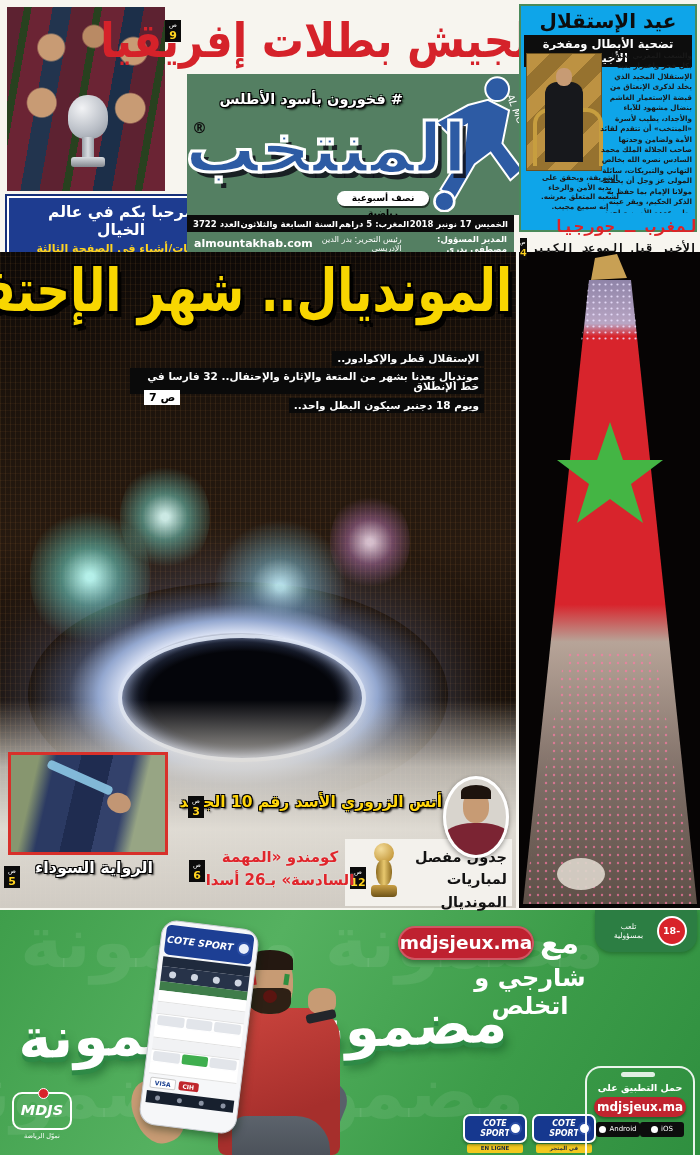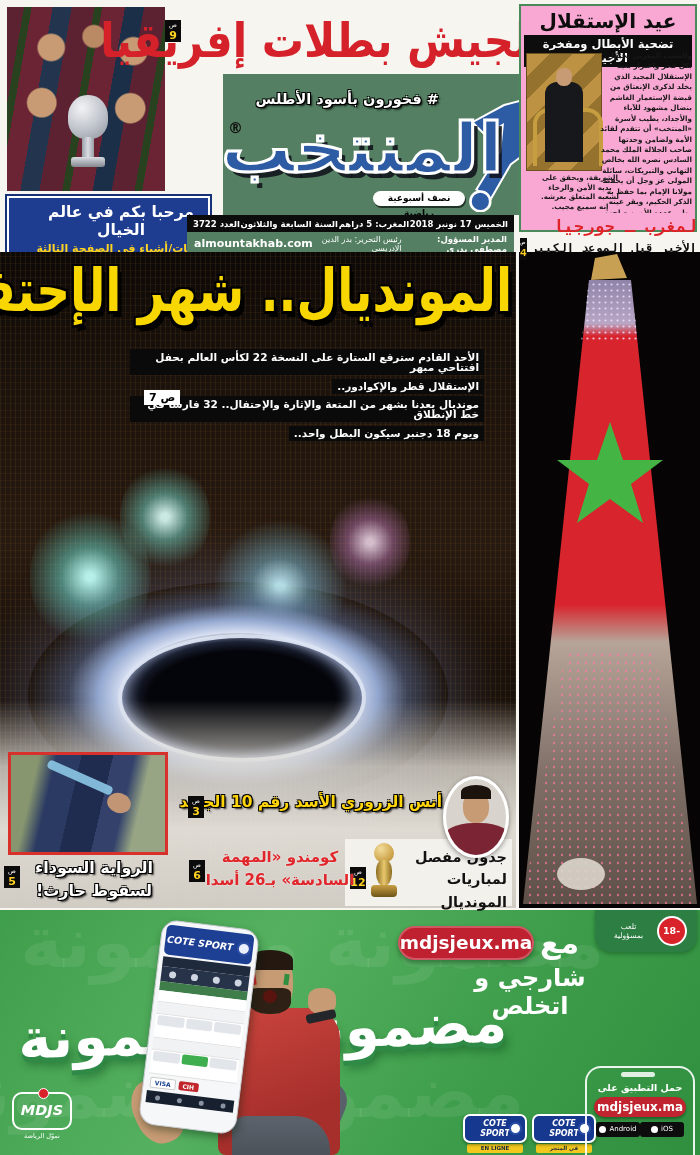--- a/index.html
+++ b/index.html
@@ -30,34 +30,34 @@
   .trophy-cup{left:58px;top:88px;width:46px;height:80px;}
   .trophy-cup .bowl{position:absolute;left:3px;top:0;width:40px;height:44px;background:radial-gradient(circle at 35% 30%,#f2f3f5,#b9bec6 60%,#8d939c);border-radius:48% 48% 42% 42%;}
   .trophy-cup .stem{position:absolute;left:17px;top:42px;width:12px;height:22px;background:linear-gradient(90deg,#9aa0a8,#d9dde2,#9aa0a8);}
   .trophy-cup .base{position:absolute;left:6px;top:62px;width:34px;height:10px;background:linear-gradient(#d9dde2,#83878e);border-radius:3px;}
   .promo-box{left:5px;top:194px;width:178px;height:60px;background:#1e3c90;border:2px solid #16307a;box-shadow:inset 0 0 0 2px #fff;color:#fff;padding-left:25px;}
   .promo-box .l1{font-size:15.5px;font-weight:bold;margin-top:7px;}
   .promo-box .l2{font-size:11px;font-weight:bold;color:#ffd31f;margin-top:3px;}
 
   .red-headline{left:188px;top:0px;width:510px;height:72px;line-height:74px;font-size:42px;font-weight:bold;color:#d5222a;transform:scaleY(1.12);transform-origin:top;}
 
-  .masthead{left:187px;top:74px;width:355px;height:141px;background:#547f62;overflow:hidden;margin-left:36px;}
+  .masthead{left:187px;top:74px;width:355px;height:141px;background:#547f62;overflow:hidden;}
   .masthead .hash{position:absolute;left:6px;top:17px;width:210px;color:#fff;font-weight:bold;font-size:14.5px;white-space:nowrap;}
   .masthead .logo{position:absolute;left:-2px;top:34px;font-size:58px;font-weight:bold;color:#2d5ba4;white-space:nowrap;-webkit-text-stroke:2.5px #fff;transform:scaleX(1.22) scaleY(1.18);transform-origin:left top;text-shadow:4px 5px 0 rgba(15,15,25,.85);}
   .masthead .reg{position:absolute;left:5px;top:45px;font-size:15px;color:#101010;font-weight:bold;}
   .masthead .band{position:absolute;left:150px;top:117px;width:92px;height:15px;background:#fff;border-radius:8px;color:#000;font-weight:bold;font-size:9px;line-height:15px;text-align:center;box-shadow:1px 2px 0 rgba(0,0,0,.6);}
   .masthead svg{position:absolute;right:-4px;top:-2px;}
 
   .infobar-black{left:187px;top:215px;width:327px;height:17px;background:#0c0c0c;color:#fff;display:flex;direction:rtl;justify-content:space-between;align-items:center;padding:0 6px;box-sizing:border-box;font-size:8.5px;font-weight:bold;}
   .infobar-green{left:187px;top:232px;width:327px;height:23px;background:#547f62;color:#fff;display:flex;direction:rtl;justify-content:space-between;align-items:center;padding:0 7px;box-sizing:border-box;}
   .infobar-green .d{font-size:8.5px;font-weight:bold;}
   .infobar-green .e{font-size:8px;}
   .infobar-green .w{font-size:11px;font-weight:bold;direction:ltr;}
 
-  .ind-box{left:519px;top:4px;width:178px;height:228px;background:#f9a8d4;border:2px solid #4a8a5a;box-sizing:border-box;}
+  .ind-box{left:519px;top:4px;width:178px;height:228px;background:#0ea5e9;border:2px solid #4a8a5a;box-sizing:border-box;}
   .ind-box .t{font-size:20px;font-weight:bold;color:#0d0d0d;text-align:center;margin-top:3px;}
   .ind-box .st{background:#0d0d0d;color:#fff;font-weight:bold;font-size:11.5px;text-align:center;margin:2px 3px 0;padding:2px 0;}
   .king{position:absolute;left:5px;top:47px;width:74px;height:116px;background:linear-gradient(135deg,#bd9242 0 12%,#96722f 12% 24%,#bd9242 24% 36%,#96722f 36% 48%,#bd9242 48% 60%,#96722f 60% 72%,#bd9242 72% 84%,#96722f 84% 100%);border:1px solid #6b5120;}
   .king .fig{position:absolute;left:18px;top:28px;width:38px;height:80px;background:#17181c;border-radius:12px 12px 0 0;}
   .king .face{position:absolute;left:29px;top:14px;width:16px;height:18px;background:#c79b74;border-radius:45%;}
   .king .chair{position:absolute;left:6px;top:54px;width:62px;height:54px;border:4px solid #c79e3f;border-bottom:none;border-radius:16px 16px 0 0;}
   .ind-body{position:absolute;right:3px;top:45px;width:93px;height:162px;font-size:7.2px;font-weight:bold;line-height:1.45;color:#191919;text-align:right;overflow:hidden;}
   .ind-cap{position:absolute;left:3px;top:167px;width:80px;font-size:7.2px;font-weight:bold;color:#191919;text-align:center;line-height:1.35;margin-left:16px;}
 
   .geo{left:534px;top:216px;width:192px;text-align:center;font-family:Liberation Mono, monospace;}
@@ -241,21 +241,20 @@
     <div class="fw fw2"></div>
     <div class="fw fw3"></div>
     <div class="fw fw4"></div>
     <div class="bowl-o"></div>
     <div class="bowl-i"></div>
     <div class="smoke"></div>
   </div>
 
   <div class="abs main-headline rtl ctr nowrap ts2">المونديال.. شهر الإحتفال</div>
   <div class="abs deck rtl">
-    <div class="ln"><span>الأحد القادم سترفع الستارة على النسخة 22 لكأس العالم بحفل افتتاحي مبهر</span></div>
     <div class="ln"><span>الإستقلال قطر والإكوادور..</span></div>
     <div class="ln"><span>مونديال يعدنا بشهر من المتعة والإثارة والإحتفال.. 32 فارسا في خط الإنطلاق</span></div>
     <div class="ln"><span>ويوم 18 دجنبر سيكون البطل واحد..</span></div>
     <div class="abs chip wchip rtl">ص 7</div>
   </div>
 
   <div class="abs tower">
     <svg width="181" height="656" viewBox="0 0 181 656">
       <defs>
         <linearGradient id="tg" x1="0" y1="0" x2="0" y2="1">
@@ -286,21 +285,20 @@
   <div class="abs harit-photo">
     <div class="stripe"></div>
       <div class="face"></div>
   </div>
   <div class="abs pbadge" style="left:4px;top:866px;">
     <span class="bp">ص</span>
     <span class="bn">5</span>
   </div>
   <div class="abs harit-txt rtl ctr ts">
     <div>الرواية السوداء</div>
-    <div>لسقوط حارث!</div>
   </div>
 
   <div class="abs pbadge" style="left:188px;top:796px;">
     <span class="bp">ص</span>
     <span class="bn">3</span>
   </div>
   <div class="abs zar-txt rtl ctr ts">أنس الزروري الأسد رقم 10 الجديد</div>
   <div class="abs circle-photo">
     <div class="shirt"></div>
       <div class="head"></div>

